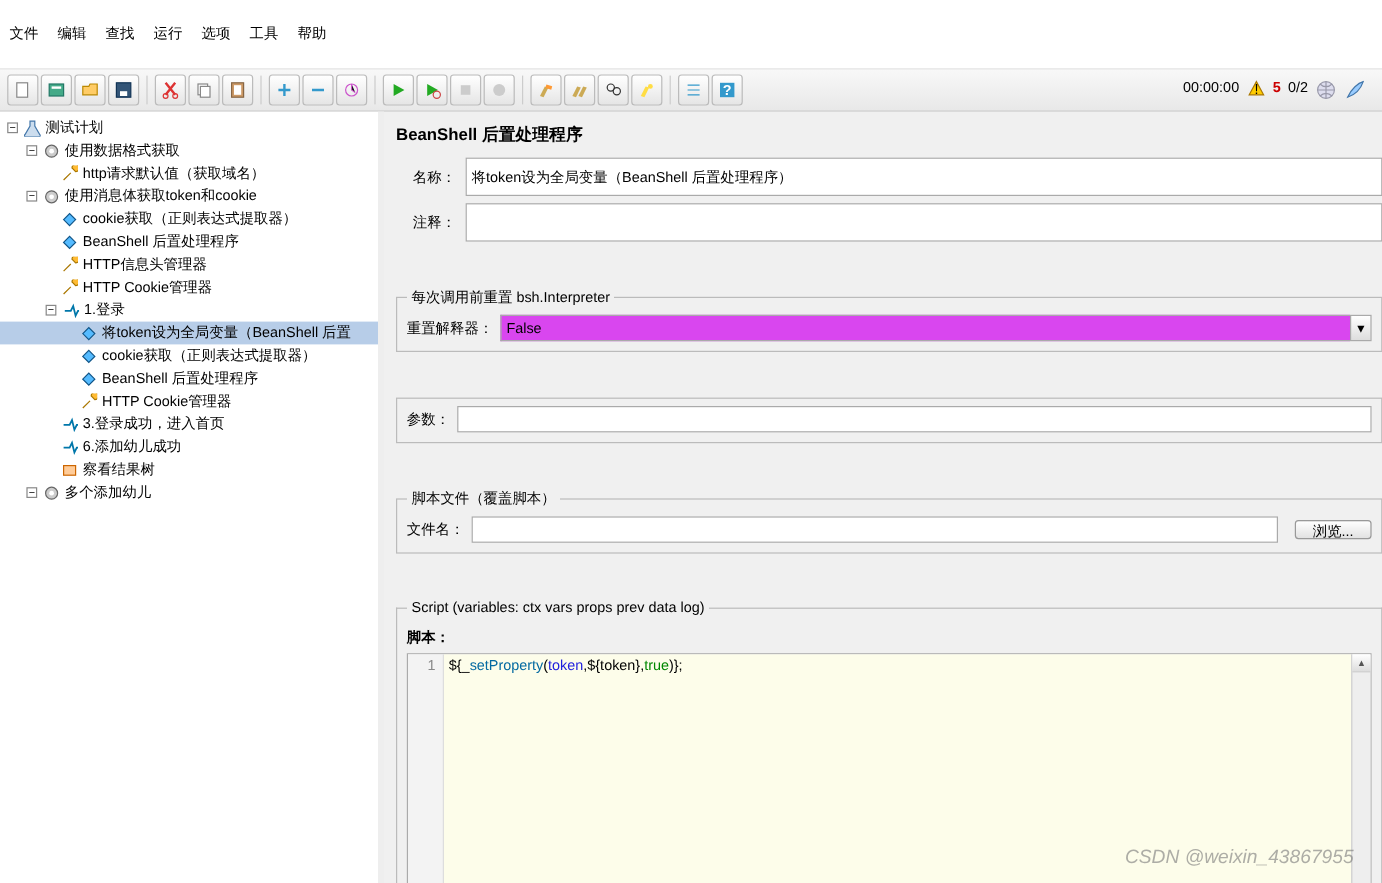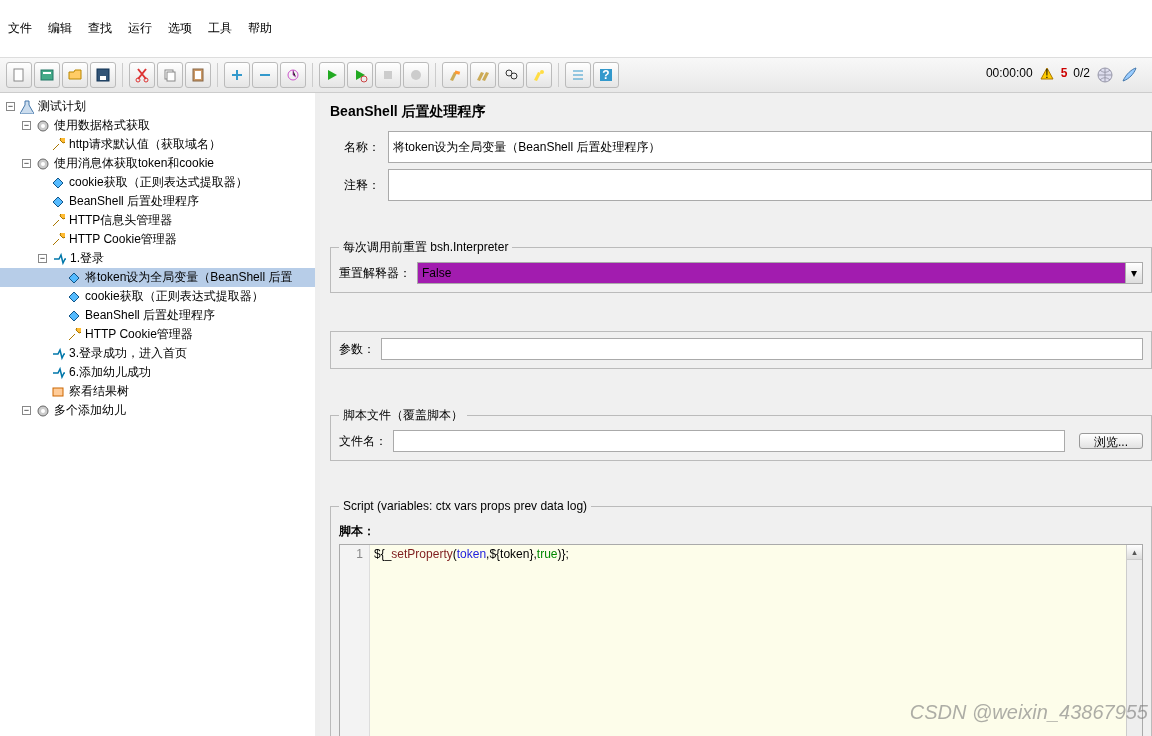--- a/index.html
+++ b/index.html
@@ -21,31 +21,31 @@
 .content { flex: 1; background: #f0f0f0; padding: 10px 0 10px 10px; overflow: auto; }
 .panel-title { font-weight: bold; font-size: 14px; margin-bottom: 10px; }
 .form-row { display: flex; align-items: center; margin-bottom: 6px; gap: 8px; }
 .form-row label { width: 50px; text-align: right; }
 .form-row input[type=text] { flex: 1; height: 32px; border: 1px solid #aaa; padding: 0 4px; background: #fff; }
 fieldset { border: 1px solid #bbb; margin-bottom: 8px; padding: 6px 8px 8px; margin-top: 38px; }
 legend { padding: 0 4px; font-size: 12px; }
 .field-inline { display: flex; align-items: center; gap: 6px; }
 .field-inline label { white-space: nowrap; }
 .combo { flex: 1; display: flex; }
-.combo input { flex: 1; height: 22px; border: 1px solid #aaa; border-right: none; padding: 0 4px; background: #a21caf; }
+.combo input { flex: 1; height: 22px; border: 1px solid #aaa; border-right: none; padding: 0 4px; background: #d946ef; }
 .combo .arrow { width: 18px; height: 22px; border: 1px solid #aaa; background: linear-gradient(#fff,#ddd); display: flex; align-items: center; justify-content: center; cursor: pointer; }
 .browse-btn { height: 16px; padding: 0 14px; border: 1px solid #999; border-radius: 3px; background: linear-gradient(#fff,#e2e2e2); margin-left: 8px; cursor: pointer; }
 .script-label { text-align: left; margin: 4px 0; font-weight: bold; }
 .editor-wrap { border: 1px solid #aaa; background: #fff; display: flex; height: 370px; position: relative; }
 .gutter { width: 30px; background: #f3f3f3; border-right: 1px solid #ddd; text-align: right; color: #888; padding: 2px 6px 0 0; font-family: Consolas, monospace; }
 .code { flex: 1; padding: 2px 4px; font-family: Consolas, monospace; background: #fdfdea; white-space: pre; }
-.code .black{color:#000}.code .teal{color:#7f1d1d}.code .blue{color:#22d}.code .green{color:#080}
+.code .black{color:#000}.code .teal{color:#0369a1}.code .blue{color:#22d}.code .green{color:#080}
 .scroll-v { width: 16px; background: #eee; border-left: 1px solid #ccc; position: relative; }
 .scroll-v::before { content:"▴"; position:absolute; top:0; left:0; right:0; text-align:center; font-size:9px; color:#555; border-bottom:1px solid #ccc; background:linear-gradient(#fff,#ddd); height:14px; line-height:14px; }
-.watermark { position: absolute; right: 4px; bottom: 12px; color: rgba(120,120,120,.6); font-size: 20px; font-style: italic; pointer-events: none; }
+.watermark { position: absolute; right: 24px; bottom: 12px; color: rgba(120,120,120,.6); font-size: 16px; font-style: italic; pointer-events: none; }
 .warn-num { color:#c00; font-weight:bold; }
 </style>
 </head>
 <body>
 
 <div class="menubar">
   <span>文件</span>
   <span>编辑</span>
   <span>查找</span>
   <span>运行</span>

